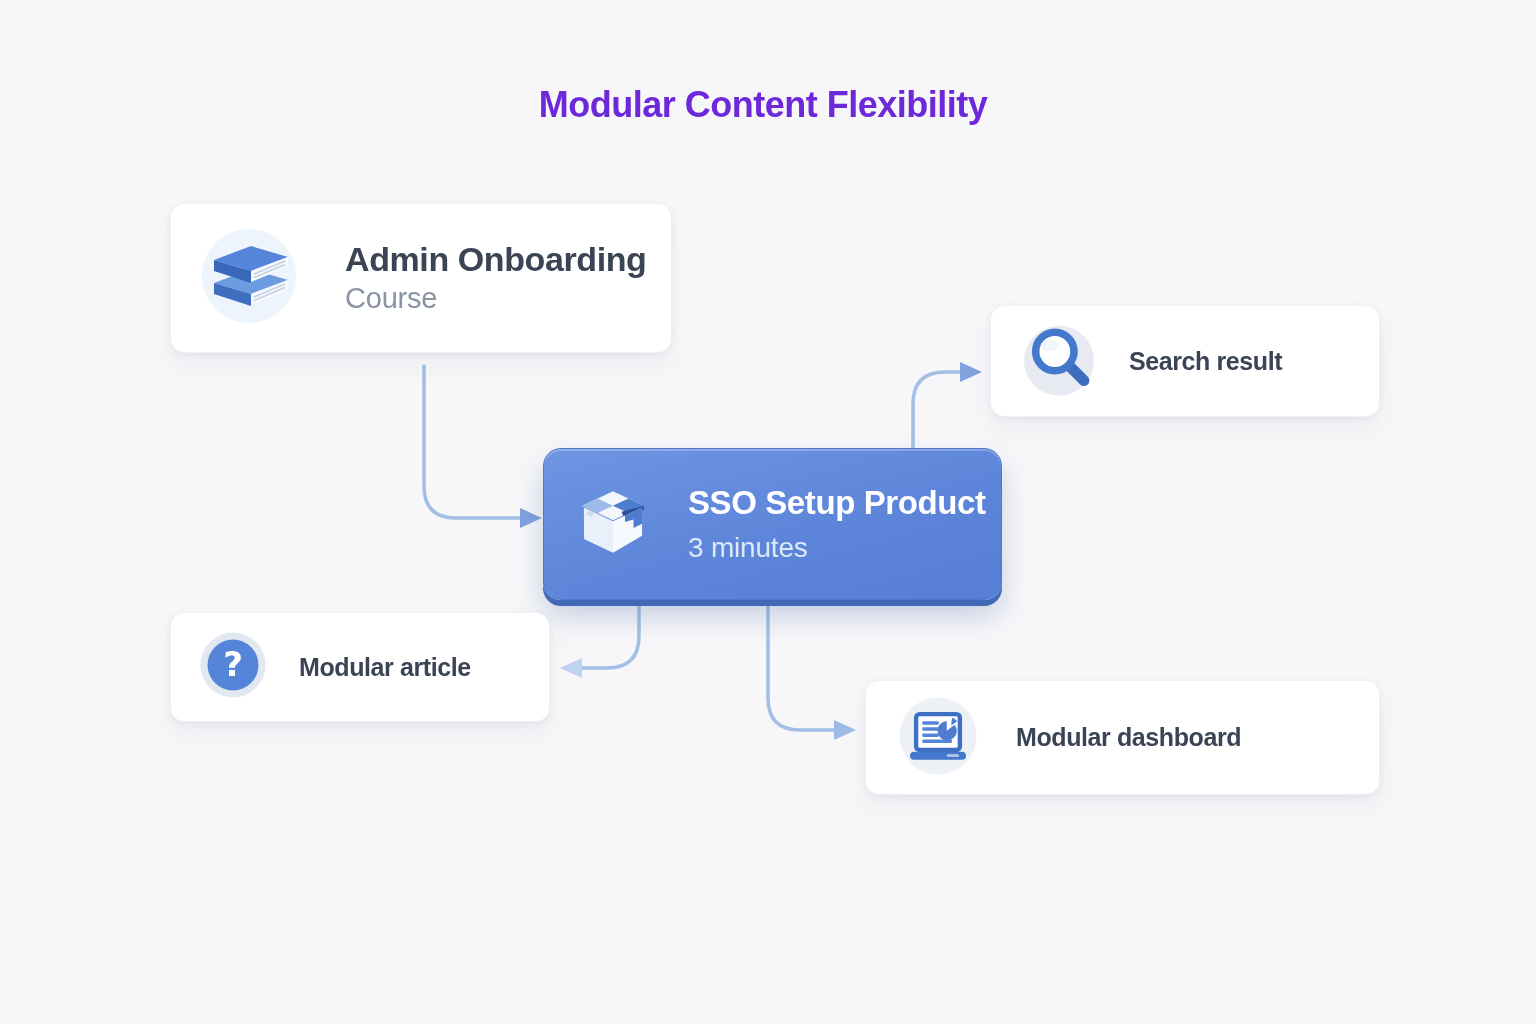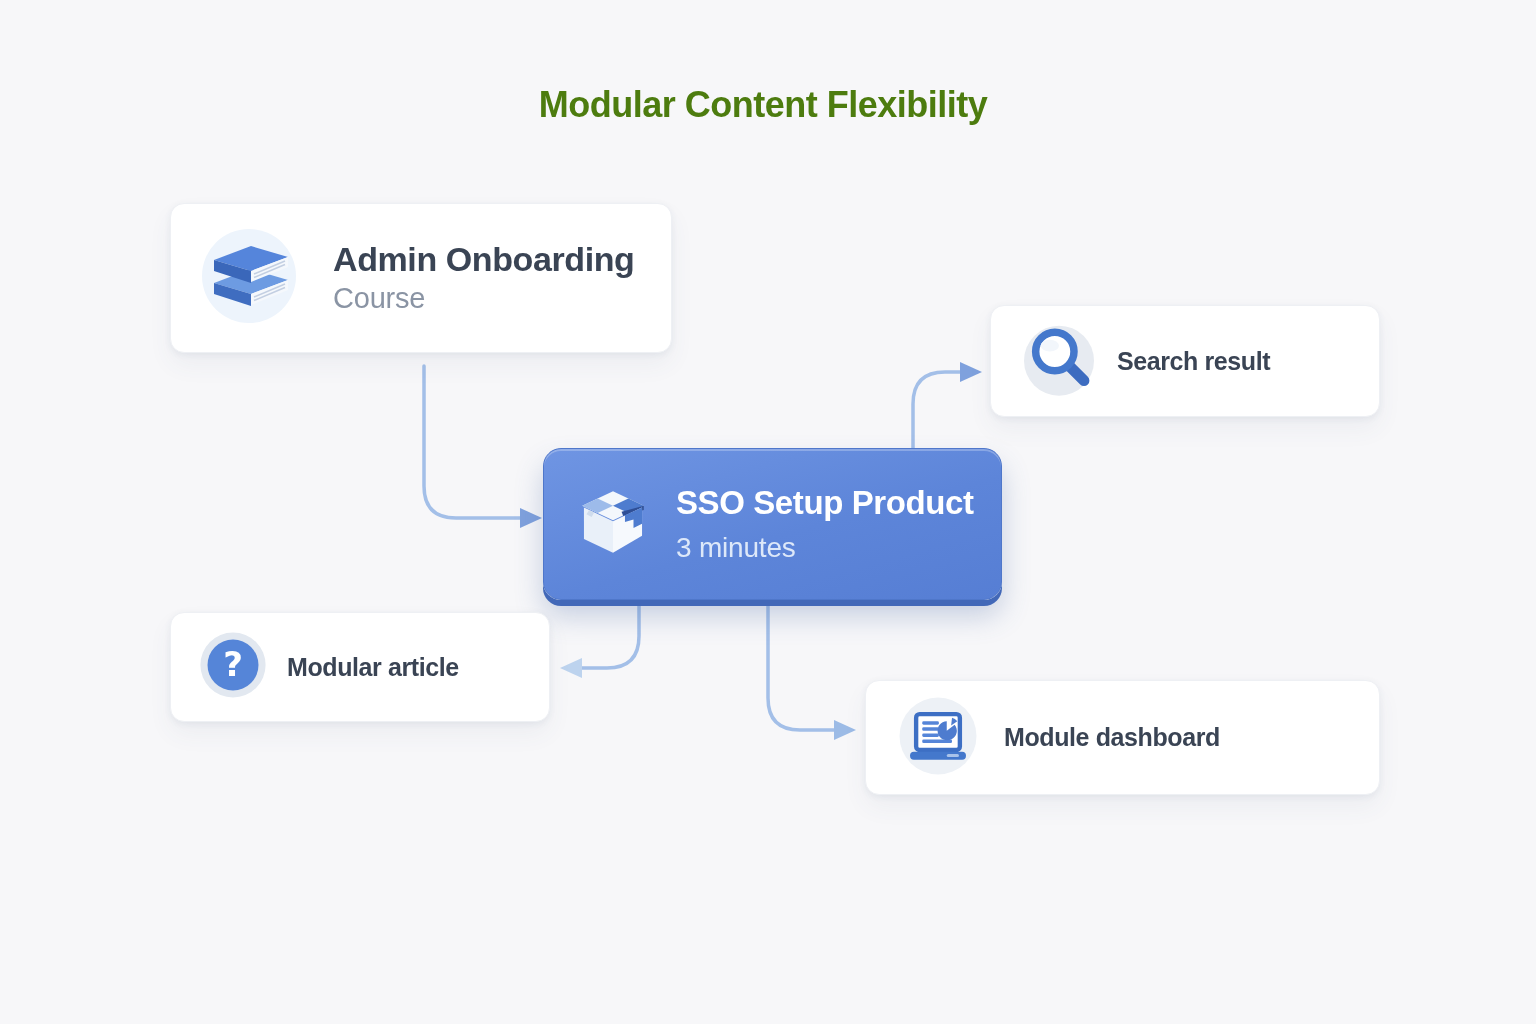--- a/index.html
+++ b/index.html
@@ -12,38 +12,39 @@
   }
   .canvas { position: absolute; inset: 0; }
 
   .page-title {
     position: absolute;
     top: 84px; left: 0; right: 10px;
     text-align: center;
     font-size: 36px;
     font-weight: 700;
     letter-spacing: -0.5px;
-    color: #4d7c0f;
+    color: #6d28d9;
   }
 
   svg.connectors {
     position: absolute; inset: 0;
     width: 1536px; height: 1024px;
     z-index: 1;
   }
 
   .card {
     position: absolute;
     background: #ffffff;
     border: 1px solid #eef0f4;
     border-radius: 14px;
     box-shadow: 0 2px 6px rgba(60,80,120,0.07), 0 12px 24px rgba(60,80,120,0.06);
     display: flex;
     align-items: center;
     z-index: 2;
+    gap: 12px;
   }
   .card .icon-wrap { flex: 0 0 auto; }
   .card .texts { display: flex; flex-direction: column; justify-content: center; }
 
   .card-title {
     font-size: 34px;
     font-weight: 700;
     color: #3a4454;
     letter-spacing: -0.4px;
     line-height: 1.25;
@@ -200,17 +201,17 @@
           <rect x="30" y="45" width="19" height="4" rx="1.5"></rect>
           <rect x="30" y="52" width="34" height="4" rx="1.5"></rect>
         </g>
         <path d="M58,42 L58,31 A11,11 0 1 0 67,35 Z" fill="#4e7ccf"></path>
         <path d="M62,29 A11,11 0 0 1 68,33 L61,38 Z" fill="#4e7ccf" transform="translate(2,-2)"></path>
         <rect x="16" y="66" width="64" height="9" rx="4.5" fill="#4478cc"></rect>
         <rect x="58" y="68.5" width="14" height="3.5" rx="1.75" fill="#a9c3ea"></rect>
       </svg>
     </span>
     <span class="texts">
-      <span class="card-label">Module dashboard</span>
+      <span class="card-label">Modular dashboard</span>
     </span>
   </div>
 
 </div>
 
 </body></html>

